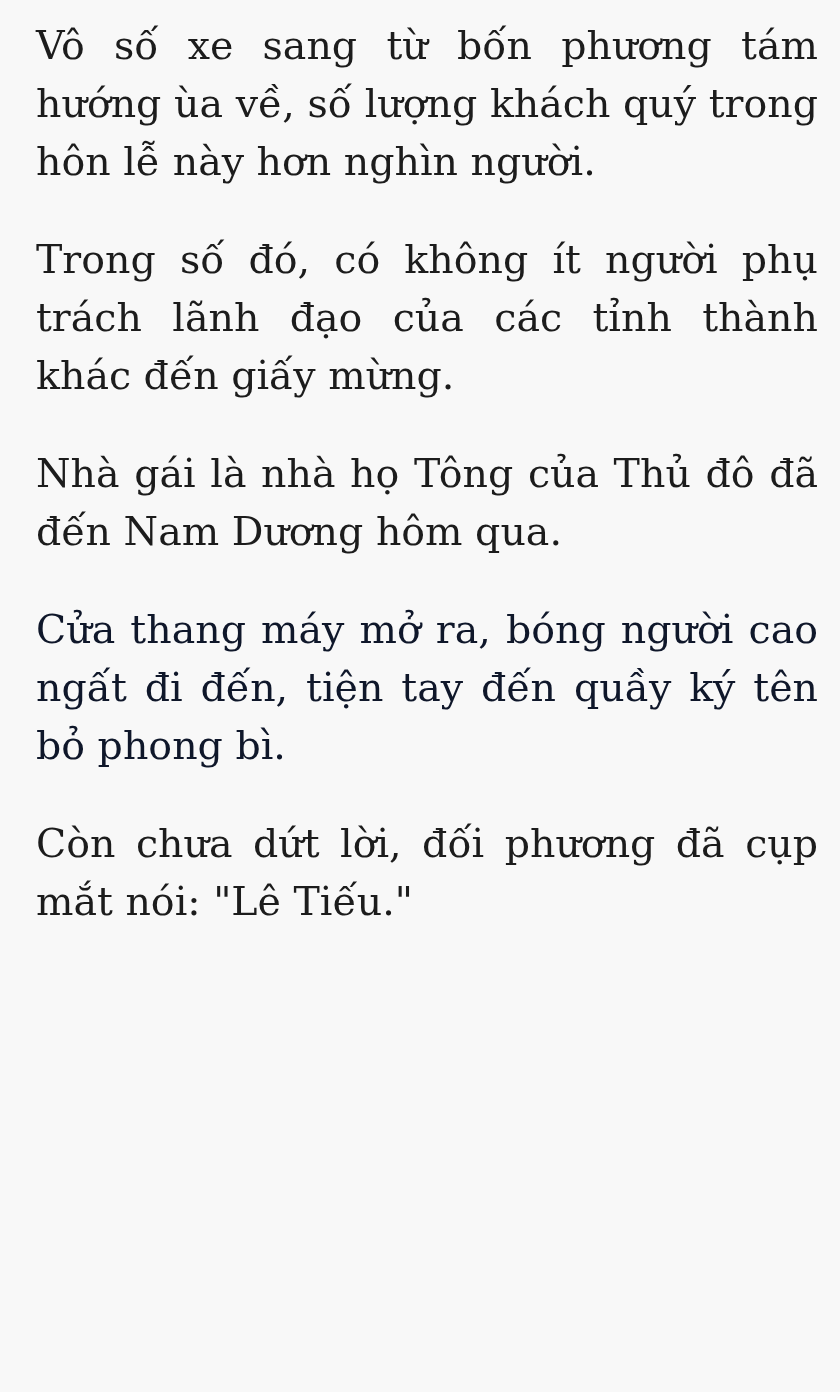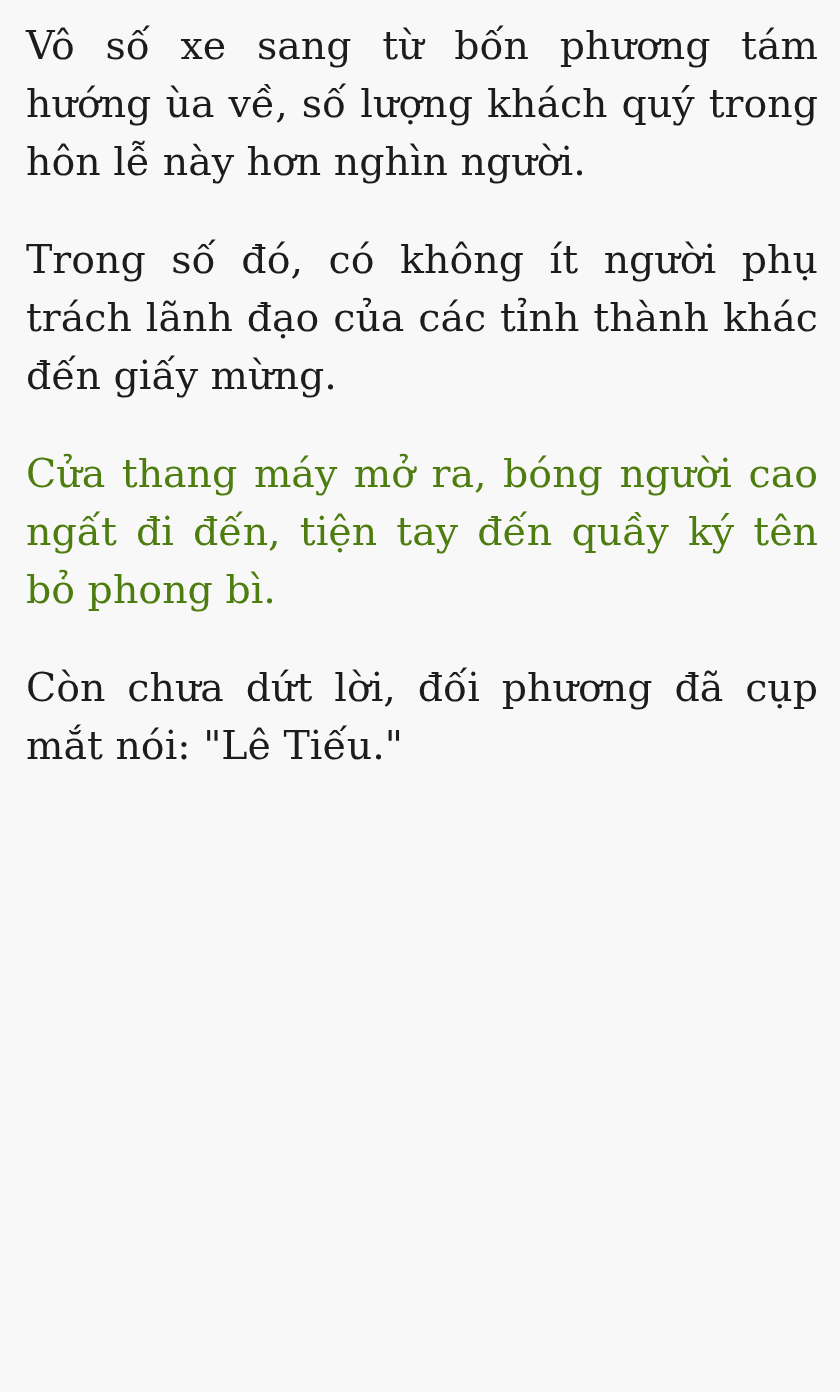--- a/index.html
+++ b/index.html
@@ -14,32 +14,33 @@
     font-family: "DejaVu Serif", "Liberation Serif", serif;
   }
   .reader-page {
     box-sizing: border-box;
     width: 840px;
     height: 1392px;
     padding: 16px 22px 0 22px;
     background: #f8f8f8;
   }
   .reader-page p {
-    margin: 0 0 40px 4px;
+    margin: 0 0 40px 14px;
     font-size: 39.5px;
     line-height: 58px;
     color: #1c1c1c;
     text-align: justify;
     text-align-last: left;
     word-spacing: normal;
     hyphens: none;
     -webkit-hyphens: none;
   }
 </style>
 </head>
 <body>
 
 <div class="reader-page" style="background: rgb(248, 248, 248);">
   <p style="color: rgb(28, 28, 28);">Vô số xe sang từ bốn phương tám hướng ùa về, số lượng khách quý trong hôn lễ này hơn nghìn người.</p>
   <p style="color: rgb(28, 28, 28);">Trong số đó, có không ít người phụ trách lãnh đạo của các tỉnh thành khác đến giấy mừng.</p>
-  <p style="color: #4d7c0f;">Cửa thang máy mở ra, bóng người cao ngất đi đến, tiện tay đến quầy ký tên bỏ phong bì.</p>
+  <p style="color: rgb(28, 28, 28);">Nhà gái là nhà họ Tông của Thủ đô đã đến Nam Dương hôm qua.</p>
+  <p style="color: #0f172a;">Cửa thang máy mở ra, bóng người cao ngất đi đến, tiện tay đến quầy ký tên bỏ phong bì.</p>
   <p style="color: rgb(28, 28, 28);">Còn chưa dứt lời, đối phương đã cụp mắt nói: "Lê Tiếu."</p>
 </div>
 
 </body></html>

